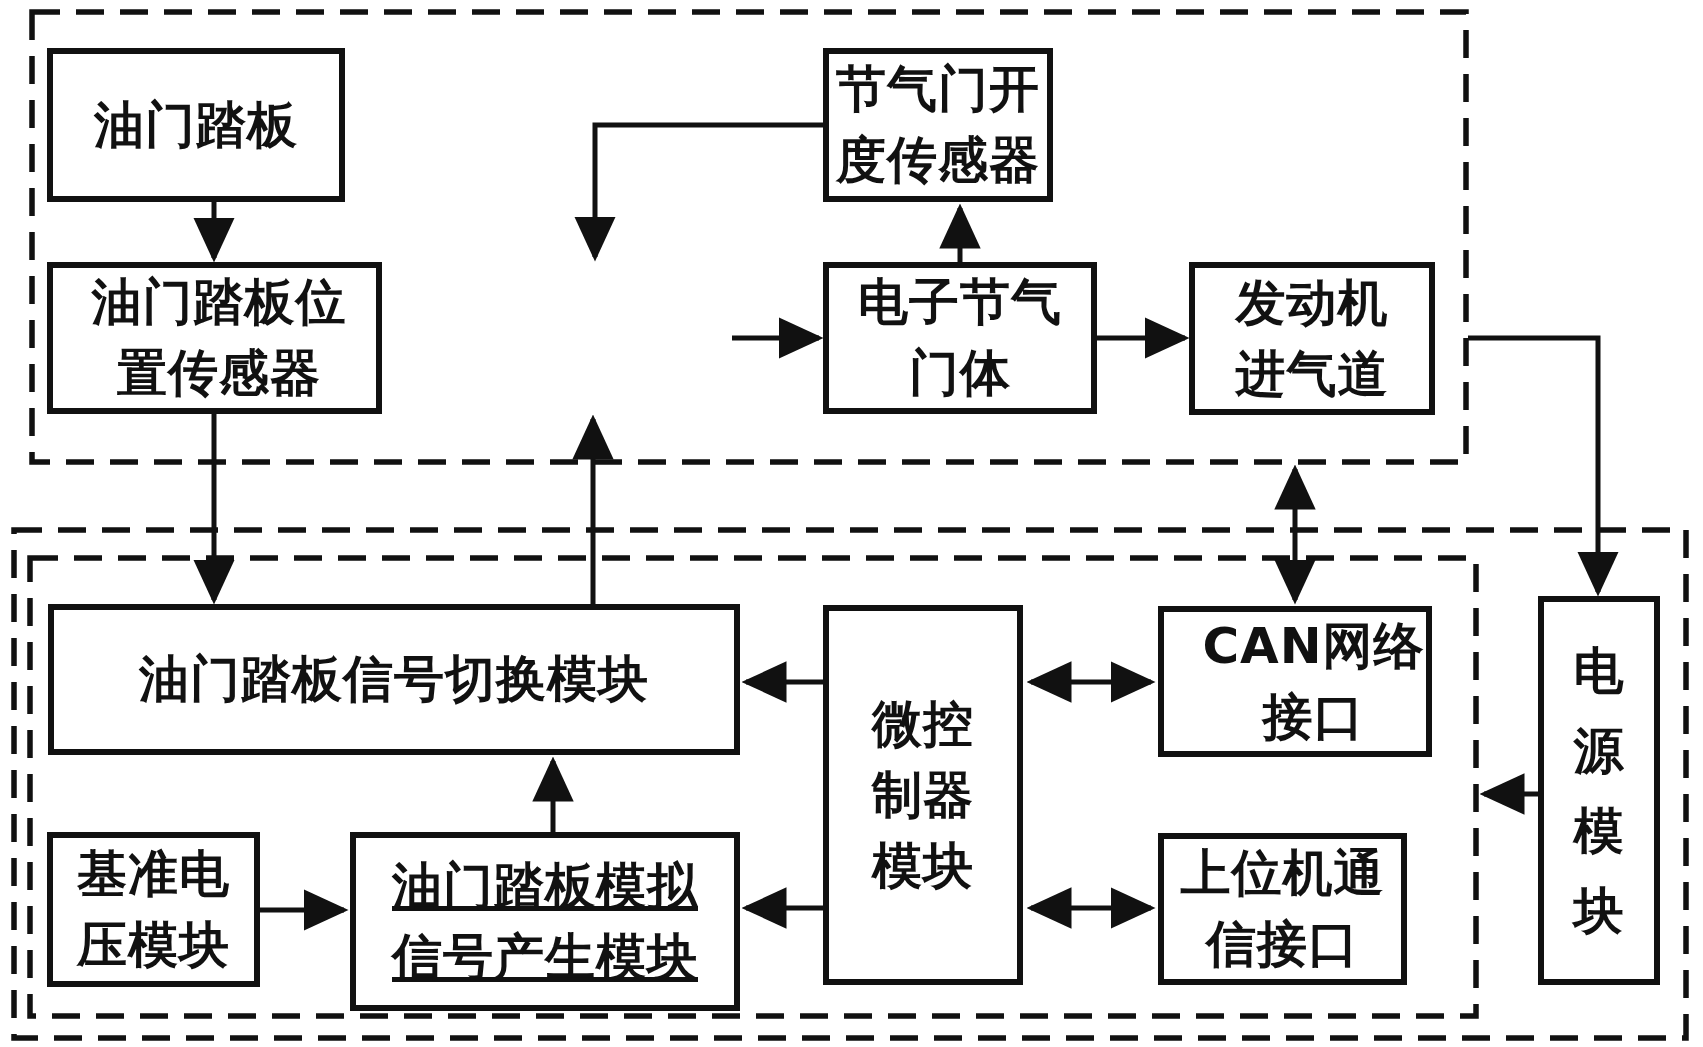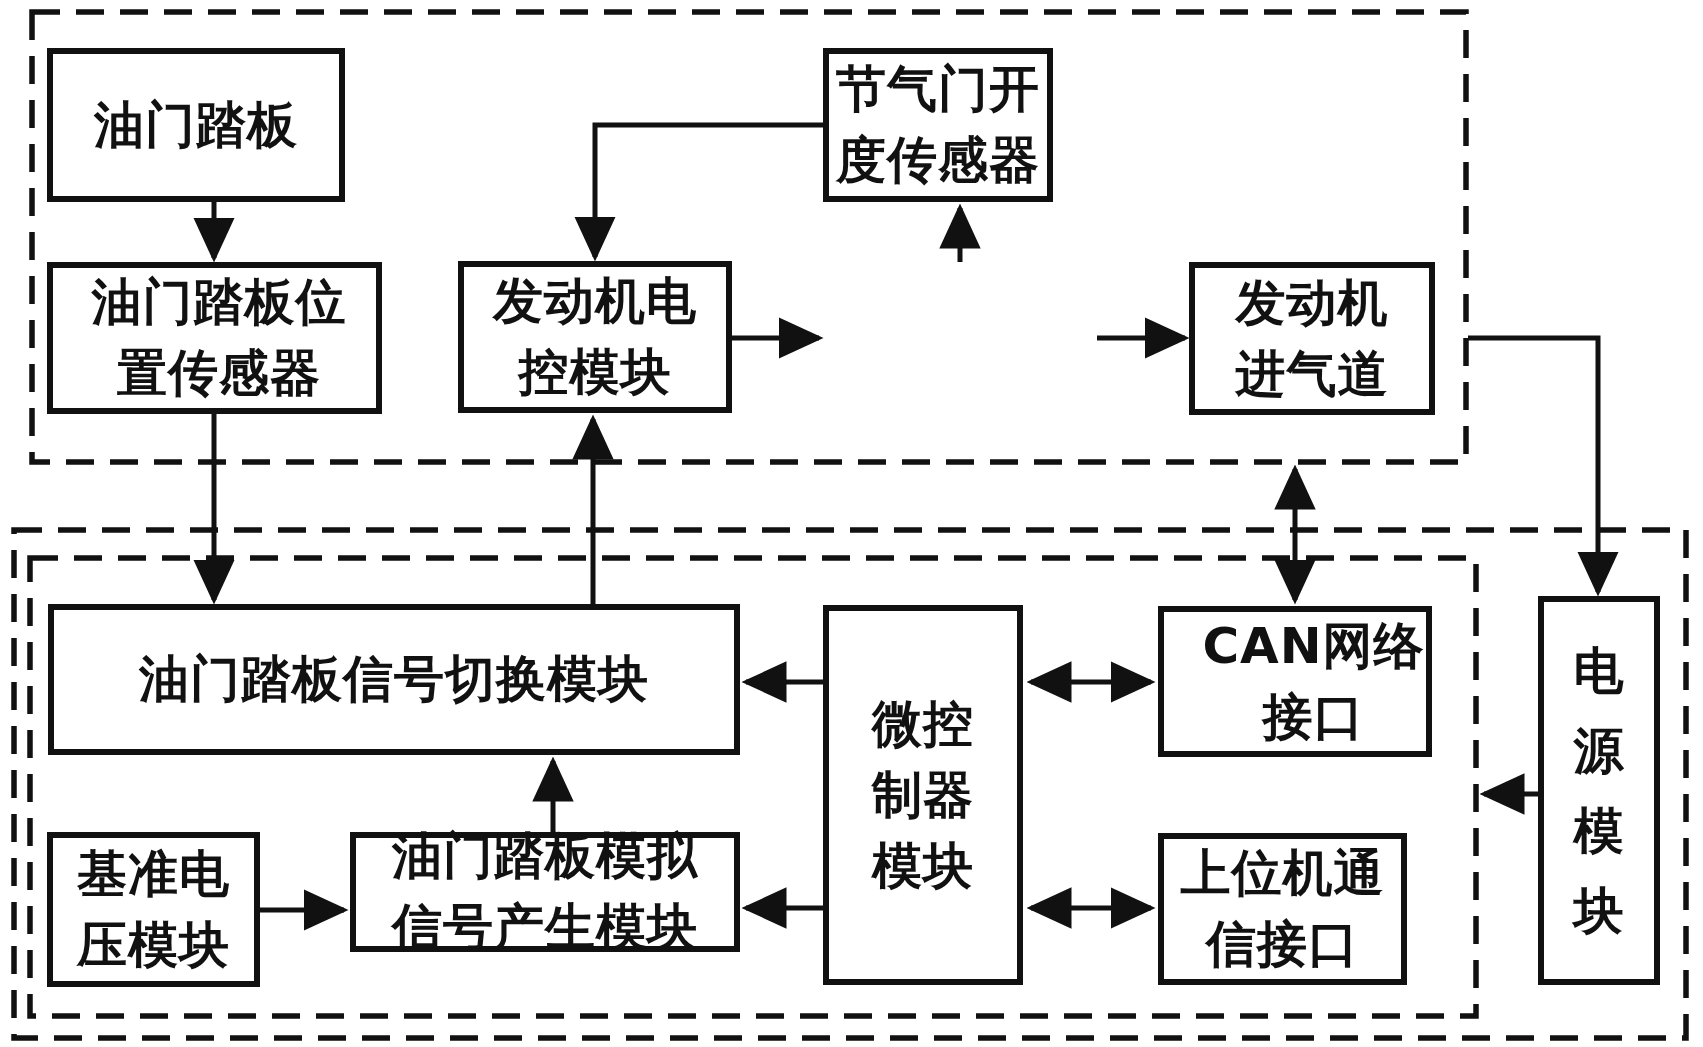--- a/index.html
+++ b/index.html
@@ -36,21 +36,21 @@
   #box-throttle-pedal        { left: 47px;   top: 48px;  width: 298px; height: 154px; }
   #box-pedal-position-sensor { left: 47px;   top: 262px; width: 335px; height: 152px; padding-left: 9px; }
   #box-engine-ecu            { left: 458px;  top: 261px; width: 274px; height: 152px; }
   #box-throttle-open-sensor  { left: 823px;  top: 48px;  width: 230px; height: 154px; }
   #box-electronic-throttle   { left: 823px;  top: 262px; width: 274px; height: 152px; }
   #box-engine-intake         { left: 1189px; top: 262px; width: 246px; height: 153px; }
   #box-signal-switch         { left: 48px;   top: 604px; width: 692px; height: 151px; }
   #box-can-interface         { left: 1158px; top: 606px; width: 274px; height: 151px; padding-left: 37px; }
   #box-microcontroller       { left: 823px;  top: 605px; width: 200px; height: 380px; }
   #box-reference-voltage     { left: 47px;   top: 832px; width: 213px; height: 155px; }
-  #box-analog-signal-gen     { left: 350px;  top: 832px; width: 390px; height: 120px; }
+  #box-analog-signal-gen     { left: 350px;  top: 832px; width: 390px; height: 179px; text-decoration: underline; }
   #box-host-comm             { left: 1158px; top: 833px; width: 249px; height: 152px; }
   #box-power-module          { left: 1538px; top: 596px; width: 122px; height: 389px; line-height: 1.6; }
 </style>
 </head>
 <body>
 
 <div class="stage">
 
   <svg class="wires" viewBox="0 0 1703 1047">
     <defs>
@@ -77,24 +77,24 @@
     <path d="M 823 908 H 746" stroke="#111111" stroke-width="5" fill="none" marker-end="url(#ah)"></path>
     <path d="M 1031 908 H 1151" stroke="#111111" stroke-width="5" fill="none" marker-start="url(#ah)" marker-end="url(#ah)"></path>
     <path d="M 260 910 H 344" stroke="#111111" stroke-width="5" fill="none" marker-end="url(#ah)"></path>
     <path d="M 553 832 V 761" stroke="#111111" stroke-width="5" fill="none" marker-end="url(#ah)"></path>
     <path d="M 1538 794 H 1484" stroke="#111111" stroke-width="5" fill="none" marker-end="url(#ah)"></path>
   </svg>
 
   <div class="box" id="box-throttle-pedal">油门踏板</div>
   <div class="box" id="box-pedal-position-sensor">油门踏板位
 置传感器</div>
-  <div class="box" id="box-engine-ecu">发动机电
-控模块</div>
   <div class="box" id="box-throttle-open-sensor">节气门开
 度传感器</div>
+  <div class="box" id="box-electronic-throttle">电子节气
+门体</div>
   <div class="box" id="box-engine-intake">发动机
 进气道</div>
   <div class="box" id="box-signal-switch">油门踏板信号切换模块</div>
   <div class="box" id="box-can-interface">CAN网络
 接口</div>
   <div class="box" id="box-microcontroller">微控
 制器
 模块</div>
   <div class="box" id="box-reference-voltage">基准电
 压模块</div>

